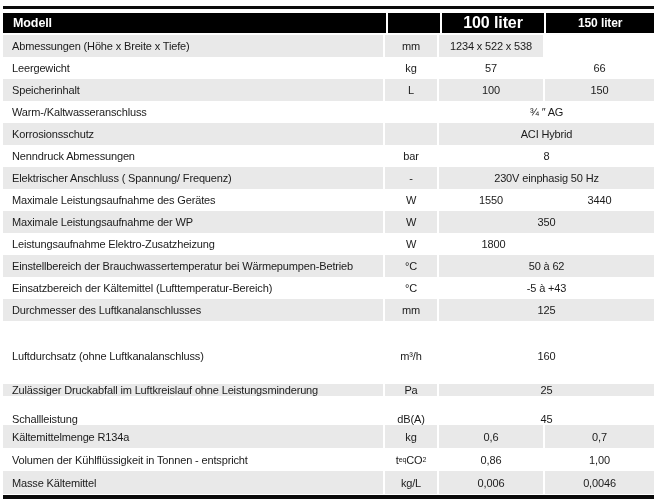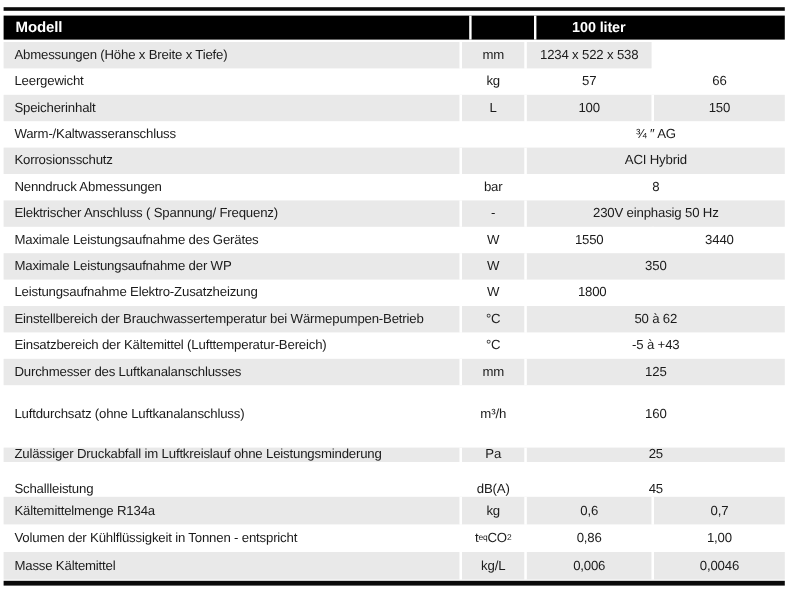--- a/index.html
+++ b/index.html
@@ -37,52 +37,53 @@
     height: 20px;
     background: #000000;
     color: #ffffff;
     font-weight: bold;
     font-size: 12.5px;
     letter-spacing: -0.1px;
   }
   .hdr > div { display: flex; align-items: center; box-sizing: border-box; }
   .h-label { width: 388px; padding-left: 10px; }
   .h-unit  { width: 54px;  border-left: 2px solid #ffffff; }
-  .h-v1    { width: 106px; border-left: 2px solid #ffffff; justify-content: center; font-size: 12px; }
+  .h-v1    { width: 106px; border-left: 2px solid #ffffff; justify-content: center; font-size: 16px; }
   .h-v2    { width: 111px; border-left: 2px solid #ffffff; justify-content: center; font-size: 12px; }
   #rows { margin-top: 2px; }
   .row {
     display: flex;
     height: 22px;
     font-size: 11px;
     letter-spacing: -0.15px;
   }
   .row > div { display: flex; align-items: center; box-sizing: border-box; background: transparent; }
   .row.shaded > div { background: #e9e9e9; }
   .c-label { width: 380px; padding-left: 9px; }
   .c-unit  { width: 54px;  border-left: 2px solid #ffffff; justify-content: center; }
   .c-v     { width: 106px; border-left: 2px solid #ffffff; justify-content: center; }
   .c-v2    { width: 111px; }
   .c-span  { width: 217px; border-left: 2px solid #ffffff; justify-content: center; }
   
-  .row:nth-child(14) { margin-top: 13px; }
+  .row:nth-child(14) { margin-top: 24px; }
   .row:nth-child(15), .row:nth-child(16) { height: 29px; align-items: flex-end; }
   .row:nth-child(17), .row:nth-child(18), .row:nth-child(19) { height: 23px; }
   sub.u { font-size: 7px; line-height: 1; }
 </style>
 </head>
 <body>
 
 <div class="page">
   <div class="table-wrap">
     <div class="top-rule"></div>
     <div class="hdr">
       <div class="h-label">Modell</div>
       <div class="h-unit"></div>
       <div class="h-v1">100 liter</div>
+      <div class="h-v2">150 liter</div>
     </div>
     <div id="rows">
         <div class="row shaded">
           <div class="c-label">Abmessungen (Höhe x Breite x Tiefe)</div>
           <div class="c-unit">mm</div>
           <div class="c-v">1234 x 522 x 538</div>
         </div>
         <div class="row">
           <div class="c-label">Leergewicht</div>
           <div class="c-unit">kg</div>

